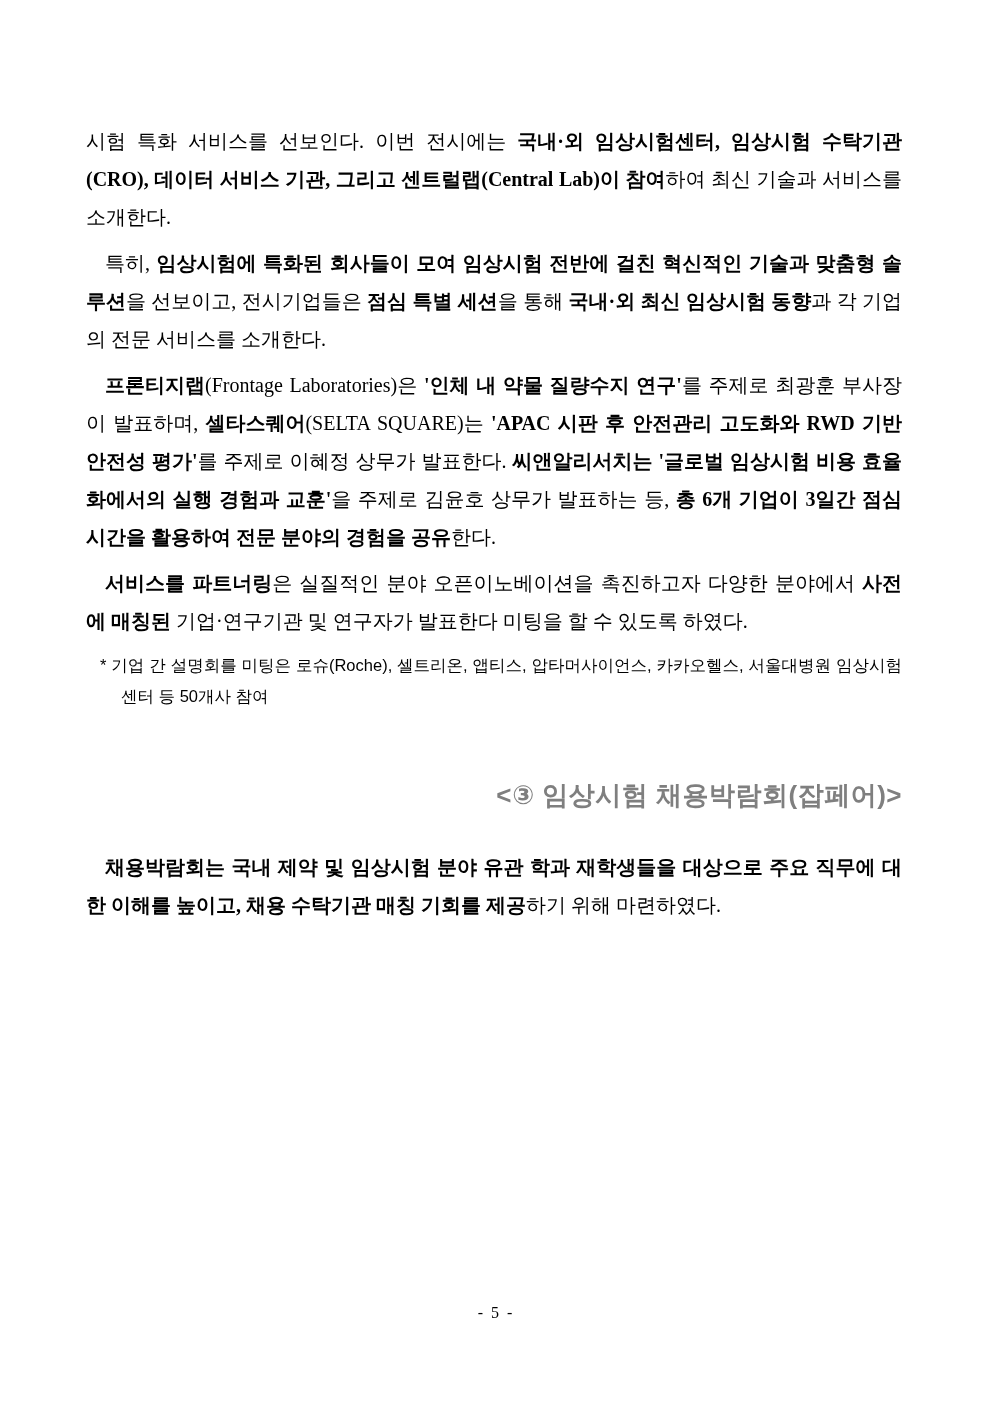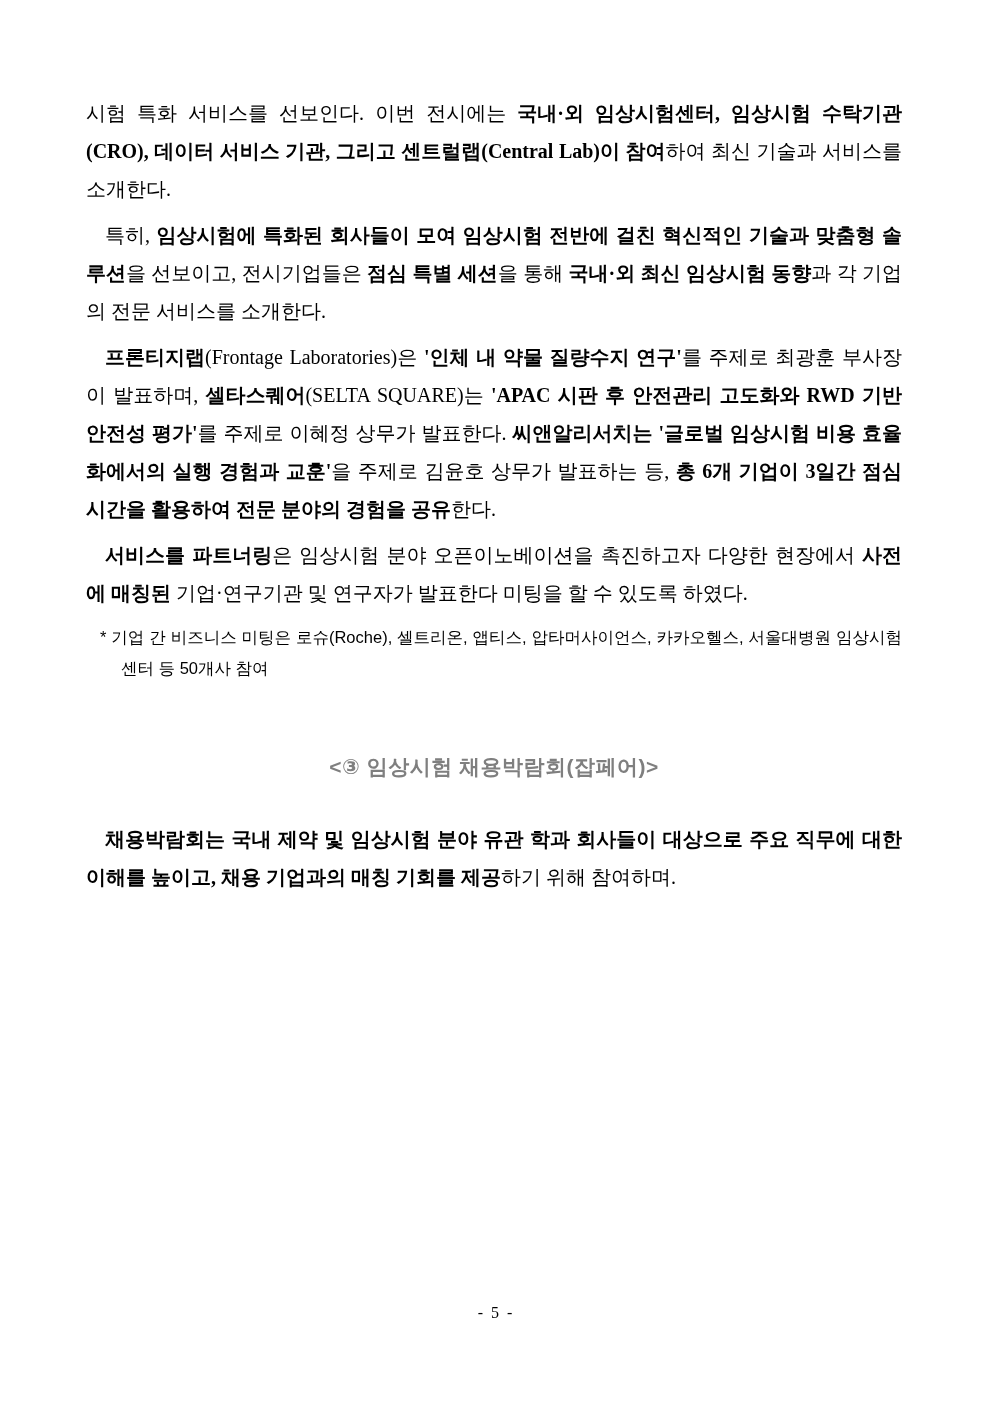--- a/index.html
+++ b/index.html
@@ -10,21 +10,21 @@
   body {
     width: 992px;
     height: 1403px;
     position: relative;
     overflow: hidden;
     color: #000000;
   }
   .doc {
     position: absolute;
     left: 86px;
-    top: 94px;
+    top: 122px;
     width: 816px;
   }
   p.body-par {
     font-family: "Liberation Serif", "DejaVu Serif", serif;
     font-size: 20px;
     line-height: 38px;
     margin: 0 0 8px 0;
     text-align: justify;
     color: #000000;
   }
@@ -35,27 +35,27 @@
     font-size: 16.5px;
     line-height: 31px;
     margin: 10px 0 0 14px;
     padding-left: 21px;
     text-indent: -21px;
     text-align: justify;
     color: #000000;
   }
   p.heading {
     font-family: "Liberation Sans", "DejaVu Sans", sans-serif;
-    font-size: 21px;
+    font-size: 26px;
     line-height: 26px;
     font-weight: bold;
     letter-spacing: 0.5px;
     color: #7f7f7f;
     margin: 70px 0 40px 0;
-    text-align: center;
+    text-align: right;
     text-indent: 0;
   }
   .pageno {
     position: absolute;
     left: 0;
     top: 1304px;
     width: 100%;
     text-align: center;
     font-family: "Liberation Serif", "DejaVu Serif", serif;
     font-size: 16px;
@@ -63,19 +63,19 @@
     color: #000000;
   }
 </style>
 </head>
 <body>
 
 <div class="doc">
     <p class="body-par"><span class="">시험 특화 서비스를 선보인다. 이번 전시에는 </span><span class="b">국내·외 임상시험센터, 임상시험 수탁기관(CRO), 데이터 서비스 기관, 그리고 센트럴랩(Central Lab)이 참여</span><span class="">하여 최신 기술과 서비스를 소개한다.</span></p>
     <p class="body-par indent"><span class="">특히, </span><span class="b">임상시험에 특화된 회사들이 모여 임상시험 전반에 걸친 혁신적인 기술과 맞춤형 솔루션</span><span class="">을 선보이고, 전시기업들은 </span><span class="b">점심 특별 세션</span><span class="">을 통해 </span><span class="b">국내·외 최신 임상시험 동향</span><span class="">과 각 기업의 전문 서비스를 소개한다.</span></p>
     <p class="body-par indent"><span class="b">프론티지랩</span><span class="">(Frontage Laboratories)은 </span><span class="b">'인체 내 약물 질량수지 연구'</span><span class="">를 주제로 최광훈 부사장이 발표하며, </span><span class="b">셀타스퀘어</span><span class="">(SELTA SQUARE)는 </span><span class="b">'APAC 시판 후 안전관리 고도화와 RWD 기반 안전성 평가'</span><span class="">를 주제로 이혜정 상무가 발표한다. </span><span class="b">씨앤알리서치는 '글로벌 임상시험 비용 효율화에서의 실행 경험과 교훈'</span><span class="">을 주제로 김윤호 상무가 발표하는 등, </span><span class="b">총 6개 기업이 3일간 점심 시간을 활용하여 전문 분야의 경험을 공유</span><span class="">한다.</span></p>
-    <p class="body-par indent"><span class="b">서비스를 파트너링</span><span class="">은 임상시험 분야 오픈이노베이션을 촉진하고자 다양한 현장에서 </span><span class="b">사전에 매칭된</span><span class=""> 기업·연구기관 및 연구자가 발표한다 미팅을 할 수 있도록 하였다.</span></p>
-    <p class="footnote"><span class="">* 기업 간 비즈니스 미팅은 로슈(Roche), 셀트리온, 앱티스, 압타머사이언스, 카카오헬스, 서울대병원 임상시험센터 등 50개사 참여</span></p>
+    <p class="body-par indent"><span class="b">서비스를 파트너링</span><span class="">은 실질적인 분야 오픈이노베이션을 촉진하고자 다양한 분야에서 </span><span class="b">사전에 매칭된</span><span class=""> 기업·연구기관 및 연구자가 발표한다 미팅을 할 수 있도록 하였다.</span></p>
+    <p class="footnote"><span class="">* 기업 간 설명회를 미팅은 로슈(Roche), 셀트리온, 앱티스, 압타머사이언스, 카카오헬스, 서울대병원 임상시험센터 등 50개사 참여</span></p>
     <p class="heading" style="color: rgb(127, 127, 127);"><span class="b">&lt;③ 임상시험 채용박람회(잡페어)&gt;</span></p>
-    <p class="body-par indent"><span class="b">채용박람회는 국내 제약 및 임상시험 분야 유관 학과 회사들이 대상으로 주요 직무에 대한 이해를 높이고, 채용 기업과의 매칭 기회를 제공</span><span class="">하기 위해 참여하며.</span></p>
+    <p class="body-par indent"><span class="b">채용박람회는 국내 제약 및 임상시험 분야 유관 학과 재학생들을 대상으로 주요 직무에 대한 이해를 높이고, 채용 수탁기관 매칭 기회를 제공</span><span class="">하기 위해 마련하였다.</span></p>
   </div>
 
 <div class="pageno">- 5 -</div>
 
 </body></html>

